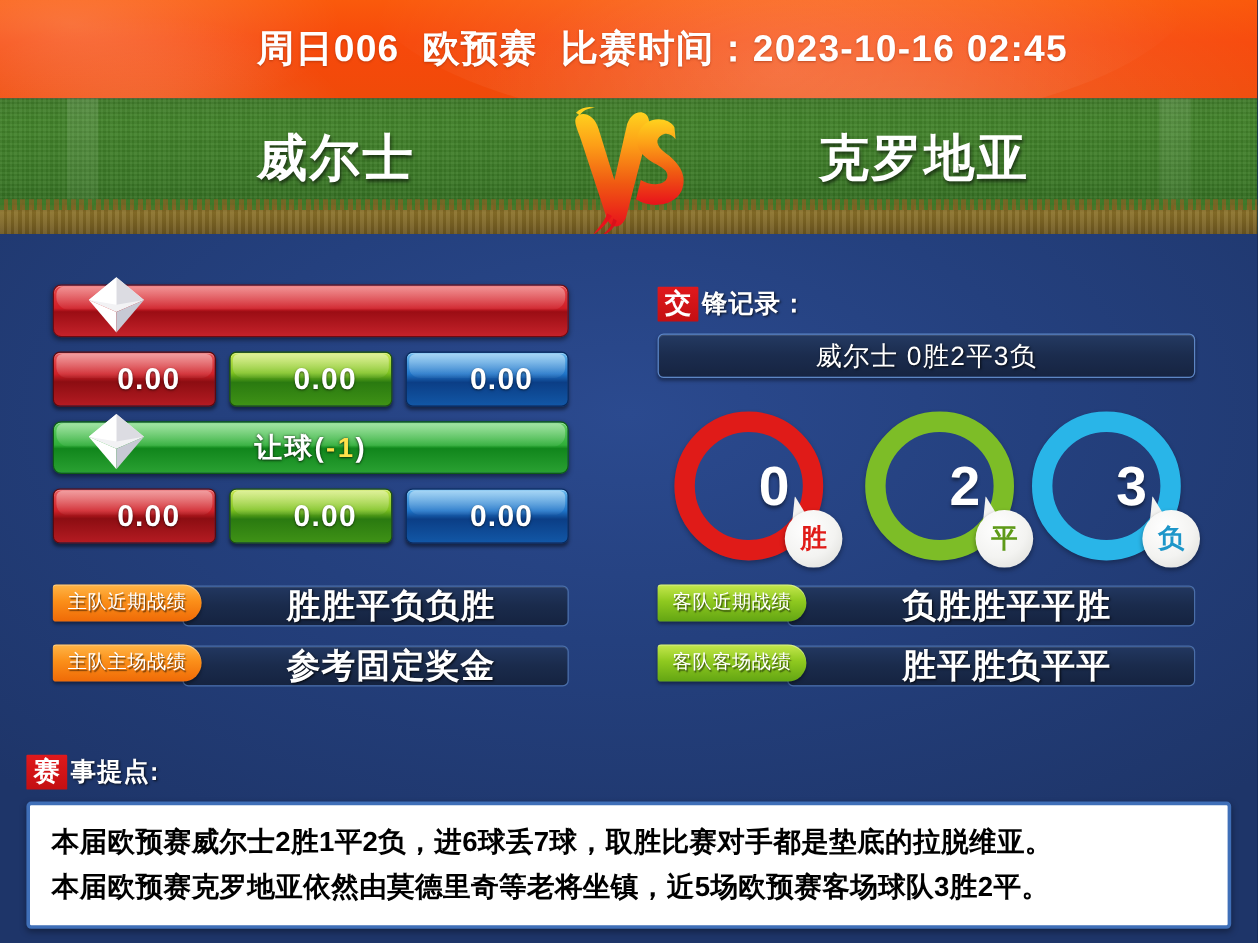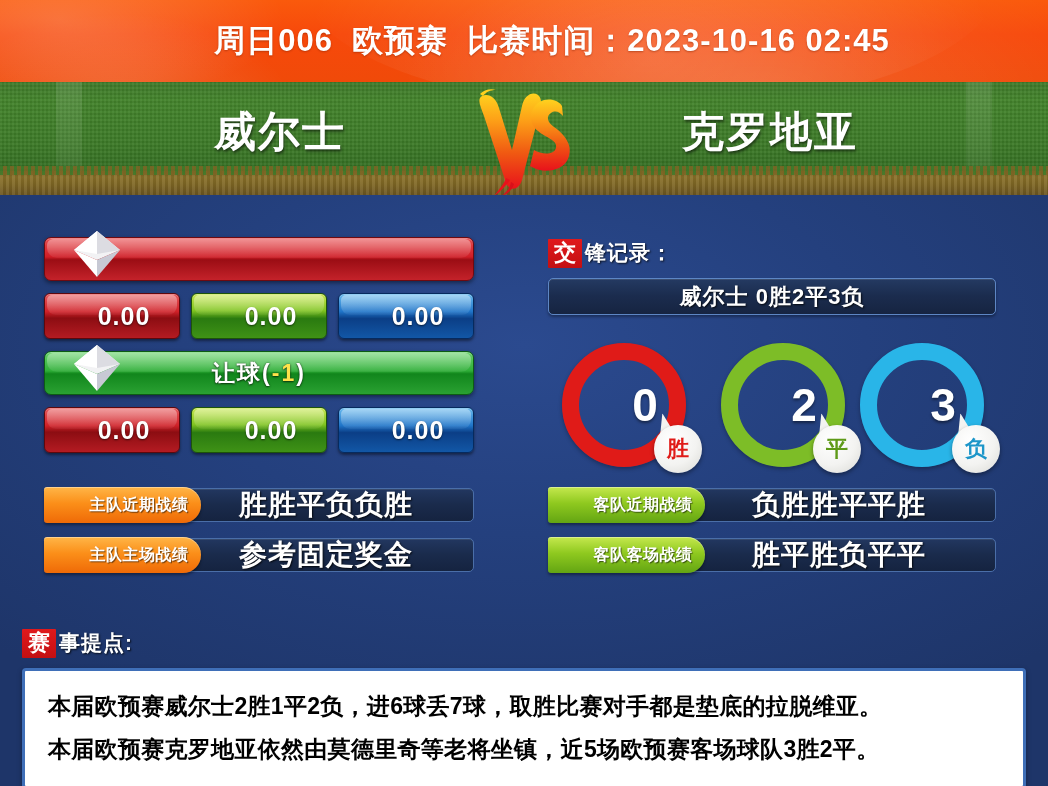--- a/index.html
+++ b/index.html
@@ -208,21 +208,21 @@
   }
 
   .dark-bar {
     height: 35px;
     border-radius: 5px;
     background: linear-gradient(180deg, #243a62 0%, #1b2c4e 48%, #162441 100%);
     border: 1px solid #5d86c4;
     box-shadow: inset 0 1px 0 rgba(255,255,255,0.10), 0 2px 3px rgba(0,0,0,0.35);
     display: flex; align-items: center; justify-content: center;
     color: #ffffff;
-    font-size: 22px; font-weight: bold;
+    font-size: 22px; font-weight: normal;
     letter-spacing: 1px;
     text-shadow: 1px 1px 2px rgba(0,0,0,0.8);
   }
 
   
   #rings {
     position: relative;
     height: 140px;
     margin-top: 22px;
   }
@@ -274,30 +274,29 @@
   
   .form-row {
     position: relative;
     height: 36px;
     margin-top: 14px;
   }
   .form-row:first-child { margin-top: 0; }
   .form-tag {
     position: absolute;
     left: 0; top: 0;
-    height: 36px;
+    height: 31px;
     width: 124px;
     z-index: 3;
     display: flex; align-items: center; justify-content: center;
     color: #ffffff;
-    font-size: 16px; font-weight: bold;
+    font-size: 16px; font-weight: normal;
     letter-spacing: 0.5px;
     text-shadow: 1px 1px 1px rgba(0,0,0,0.55);
     box-shadow: 0 2px 3px rgba(0,0,0,0.40), inset 0 1px 0 rgba(255,255,255,0.38);
-    padding-left: 33px;
   }
   .form-tag.orange {
     background: linear-gradient(180deg, #ffb648 0%, #fb8f19 45%, #ef6a07 100%);
     border-radius: 4px 22px 22px 4px;
   }
   .form-tag.green {
     background: linear-gradient(180deg, #c5e84e 0%, #8fc91f 45%, #63a513 100%);
     border-radius: 4px 22px 22px 4px;
   }
   .form-bar {
@@ -323,21 +322,21 @@
   #notes { position: absolute; left: 22px; top: 432px; width: 1004px; }
   #notes-box {
     margin-top: 6px;
     background: #ffffff;
     border: 3px solid #3f6fb8;
     border-radius: 4px;
     padding: 9px 14px 11px 14px;
     box-shadow: 0 2px 5px rgba(0,0,0,0.35);
   }
   #notes-box p {
-    margin: 9px;
+    margin: 4px;
     color: #000000;
     font-size: 23px;
     font-weight: bold;
     line-height: 34px;
     letter-spacing: 0.3px;
   }
 </style>
 </head>
 <body>
 

